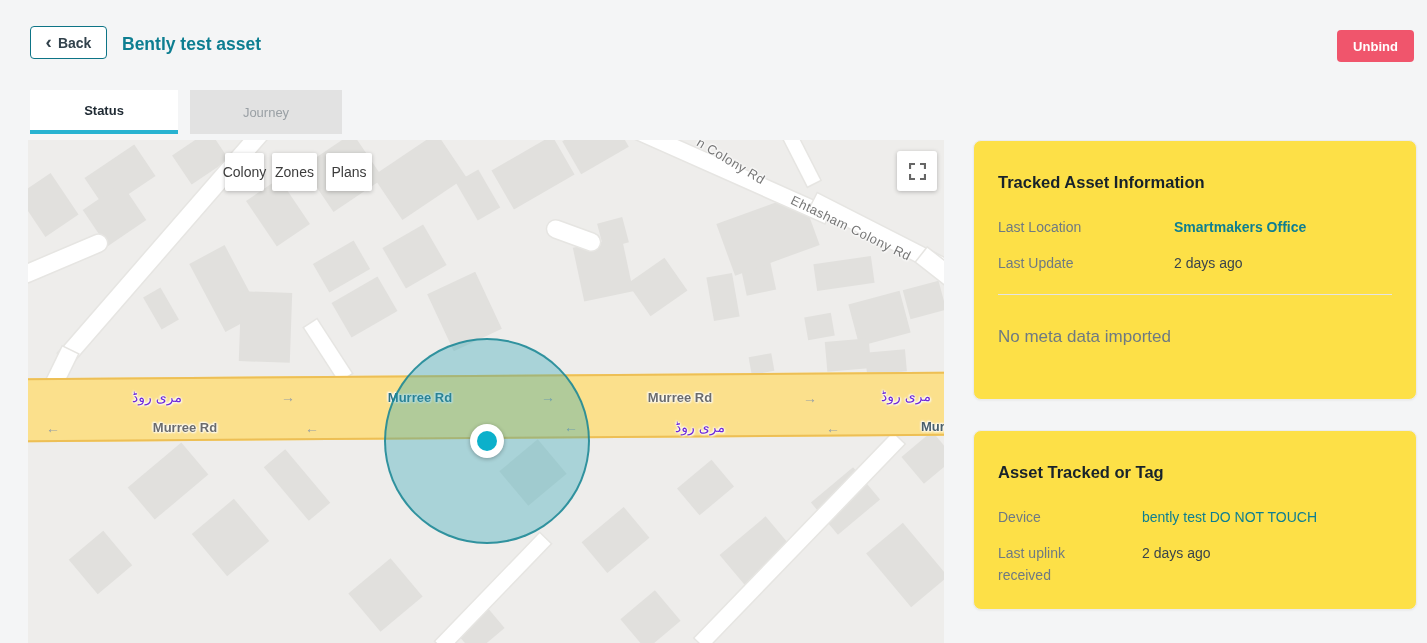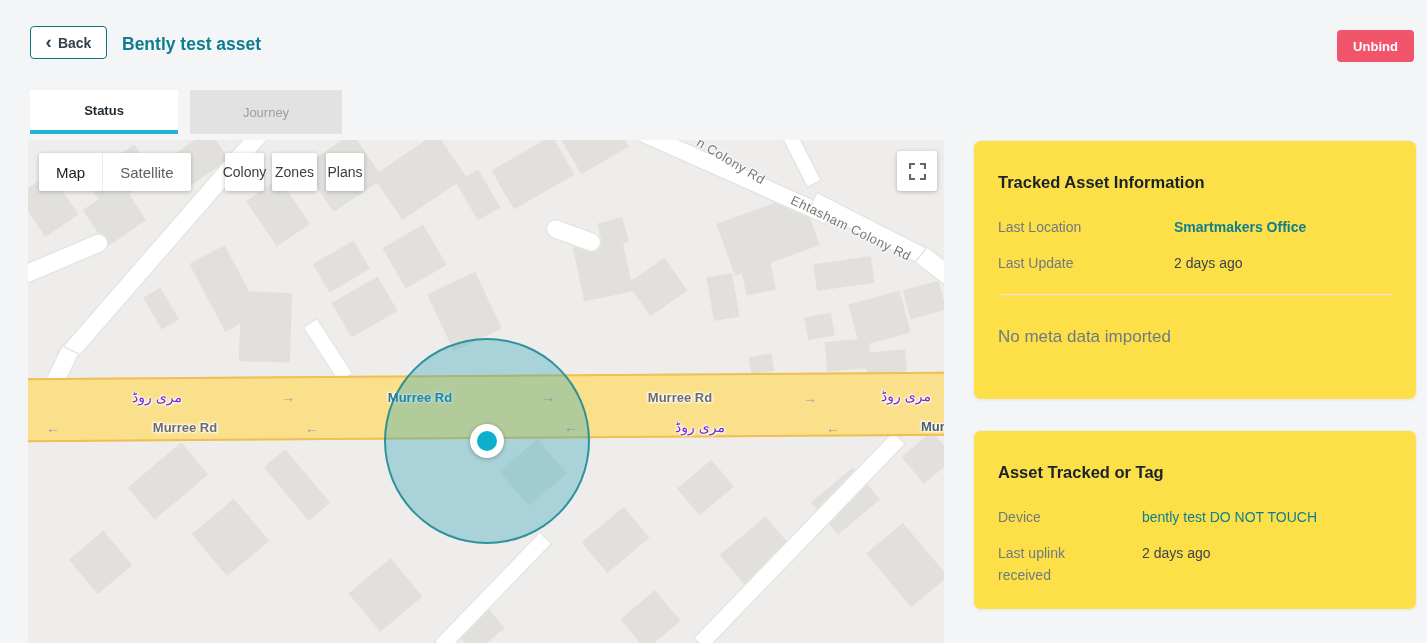--- a/index.html
+++ b/index.html
@@ -87,21 +87,21 @@
     box-shadow:0 1px 4px rgba(0,0,0,0.25); display:flex; align-items:center;
     cursor:pointer;
   }
   .maptype { left:11px; top:13px; height:38px; }
   .maptype-cell { padding:0 17px; font-size:15px; height:38px; display:flex; align-items:center; }
   .maptype-map { color:#202124; }
   .maptype-sat { color:#5f5f5f; border-left:1px solid #ececec; }
   .pill { top:13px; height:38px; justify-content:center; font-size:14px; color:#3c3c3c; }
   .pill-sites { left:197px; width:39px; }
   .pill-zones { left:244px; width:45px; }
-  .pill-plans { left:298px; width:38px; }
+  .pill-plans { left:298px; width:46px; }
   .fullscreen-btn { left:869px; top:11px; width:40px; height:40px; justify-content:center; border-radius:3px; }
 
   
   .card {
     position:absolute; left:973px; width:444px; background:#fde047;
     border:1px solid #ececec; border-radius:8px; padding:24px;
     box-shadow:0 1px 2px rgba(0,0,0,0.04);
   }
   .card-asset { top:140px; height:260px; }
   .card-tracker { top:430px; height:180px; }
@@ -210,24 +210,20 @@
   <div class="map-arrow" style="left:543px; top:287px;">←</div>
   <div class="map-label map-label-urdu" style="left:672px; top:287px;">مری روڈ</div>
   <div class="map-arrow" style="left:805px; top:288px;">←</div>
   <div class="map-label map-label-dark" style="left:893px; top:279px;">Murree Rd</div>
 
   <div class="range-circle"></div>
   <div class="marker-outer">
     <div class="marker-inner"></div>
   </div>
 
-  <div class="gm-box maptype">
-    <div class="maptype-cell maptype-map">Map</div>
-    <div class="maptype-cell maptype-sat">Satellite</div>
-  </div>
   <div class="gm-box pill pill-sites">Colony</div>
   <div class="gm-box pill pill-zones">Zones</div>
   <div class="gm-box pill pill-plans">Plans</div>
   <div class="gm-box fullscreen-btn">
     <svg width="17" height="17" viewBox="0 0 17 17">
       <path d="M1 6 V1 H6 M11 1 H16 V6 M16 11 V16 H11 M6 16 H1 V11" fill="none" stroke="#666" stroke-width="2.2"></path>
     </svg>
   </div>
 </div>
 

